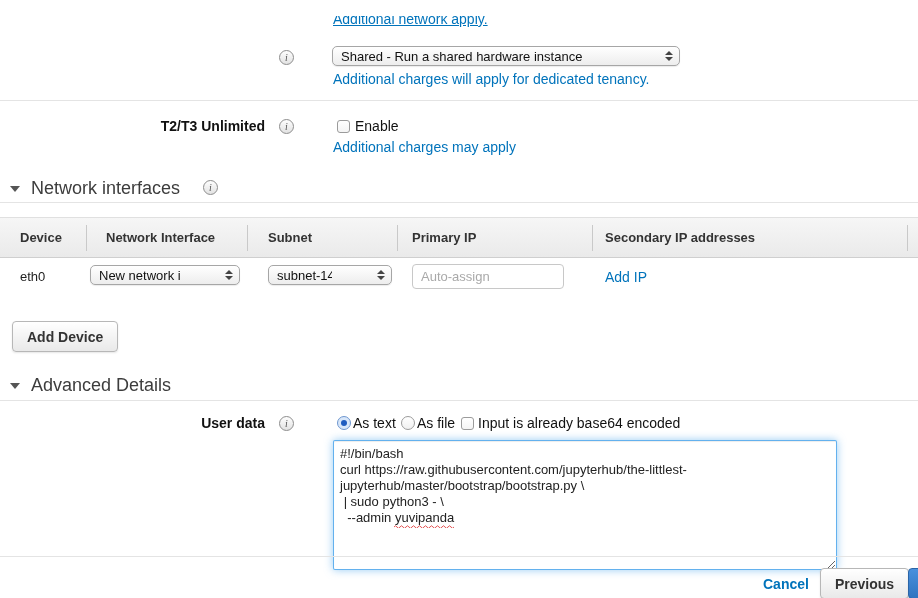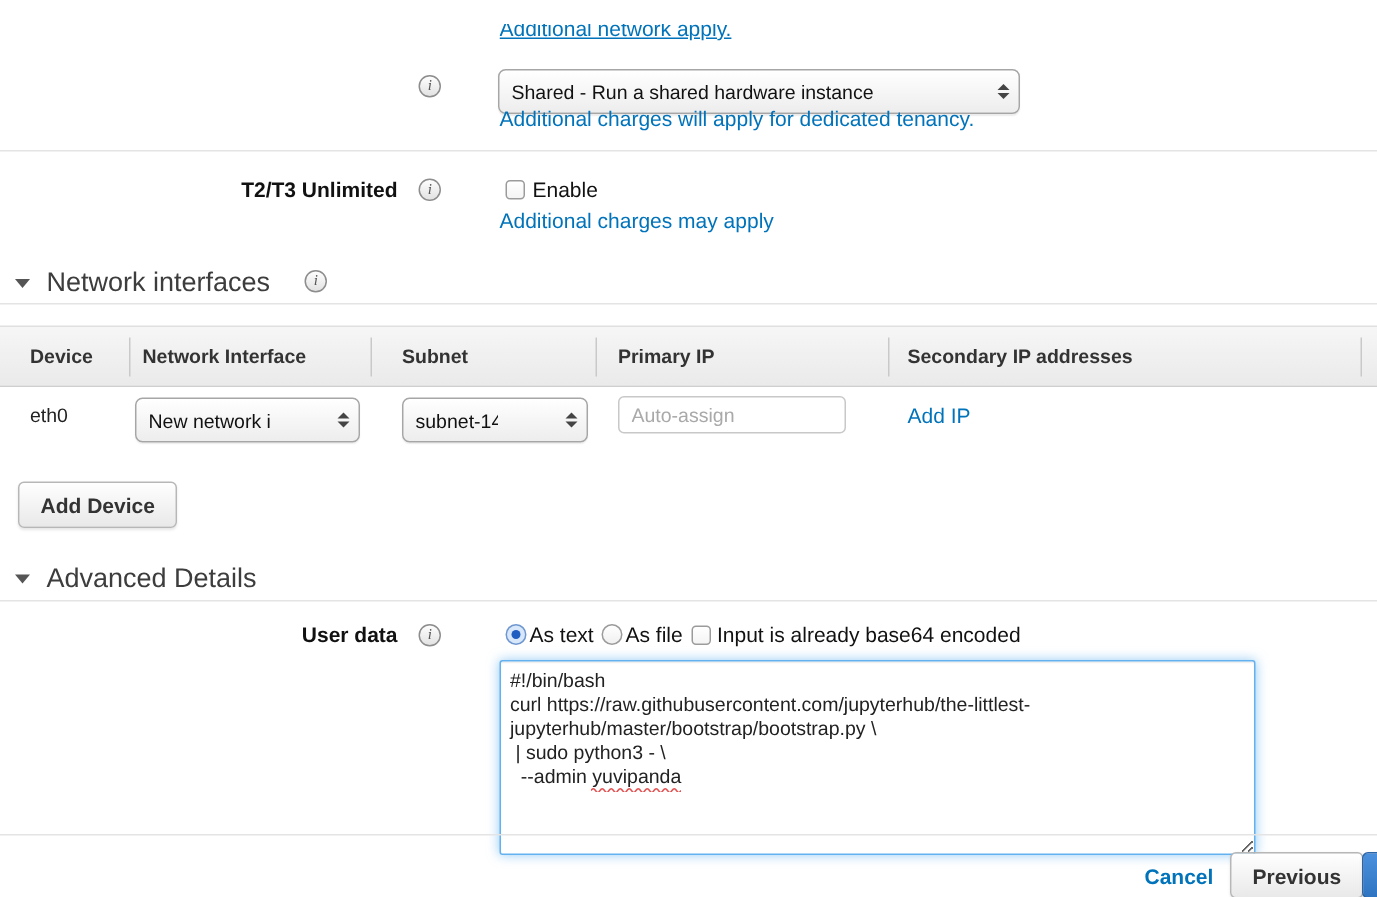--- a/index.html
+++ b/index.html
@@ -11,21 +11,21 @@
   .page-title{left:6px;top:1px;font-size:21px;color:#3d3d3d;background:#fff;z-index:3;padding-right:4px;white-space:nowrap;}
   
   .clip-wrap{left:333px;top:16px;height:14px;overflow:hidden;z-index:1;}
   .clip-wrap span{display:block;margin-top:-5px;font-size:14px;color:#0073bb;text-decoration:underline;white-space:nowrap;}
   
   .form-label{left:0;width:265px;text-align:right;font-weight:bold;font-size:14px;color:#111;}
   .info-icon{display:inline-flex;align-items:center;justify-content:center;width:15px;height:15px;border-radius:50%;
     border:1px solid #8d8d8d;background:linear-gradient(#fefefe,#e2e2e2);color:#555;font-size:10px;font-style:italic;
     font-family:"Liberation Serif",serif;box-sizing:border-box;}
   
-  .sel{box-sizing:border-box;height:30px;border:1px solid #a6a6a6;border-radius:5px;background:linear-gradient(#ffffff,#ededed);
+  .sel{box-sizing:border-box;height:20px;border:1px solid #a6a6a6;border-radius:5px;background:linear-gradient(#ffffff,#ededed);
     box-shadow:0 1px 1px rgba(0,0,0,.08);display:flex;align-items:center;padding:0 6px 0 8px;font-size:13px;color:#111;cursor:pointer;gap:39px;}
   .sel .txt{flex:1;white-space:nowrap;overflow:hidden;}
   .sel .arrows{display:flex;flex-direction:column;gap:2px;margin-left:6px;}
   .arr-up{width:0;height:0;border-left:4px solid transparent;border-right:4px solid transparent;border-bottom:4px solid #444;}
   .arr-dn{width:0;height:0;border-left:4px solid transparent;border-right:4px solid transparent;border-top:4px solid #444;}
   
   .hr{left:0;right:0;height:1px;background:#e4e4e4;}
   
   .cb{box-sizing:border-box;width:13px;height:13px;border:1px solid #9b9b9b;border-radius:3px;background:linear-gradient(#fff,#f4f4f4);cursor:pointer;}
   .radio{box-sizing:border-box;width:14px;height:14px;border:1px solid #9b9b9b;border-radius:50%;background:linear-gradient(#fff,#f0f0f0);cursor:pointer;}
@@ -83,21 +83,21 @@
   <div class="abs ctl-label" style="left:355px;top:118px;">Enable</div>
   <div class="abs link" style="left:333px;top:139px;">Additional charges may apply</div>
 
   <span class="abs tri-down" style="left:10px;top:186px;"></span>
   <div class="abs sect-title" style="left:31px;top:178px;">Network interfaces</div>
   <span class="abs info-icon" style="left:203px;top:180px;">i</span>
   <div class="abs hr" style="top:202px;"></div>
 
   <div class="abs thead">
     <span class="th" style="left:20px;">Device</span>
-    <span class="th" style="left:95px;">Network Interface</span>
+    <span class="th" style="left:106px;">Network Interface</span>
     <span class="th" style="left:268px;">Subnet</span>
     <span class="th" style="left:412px;">Primary IP</span>
     <span class="th" style="left:605px;">Secondary IP addresses</span>
     <span class="vsep" style="left:86px;"></span>
     <span class="vsep" style="left:247px;"></span>
     <span class="vsep" style="left:397px;"></span>
     <span class="vsep" style="left:592px;"></span>
     <span class="vsep" style="left:907px;"></span>
   </div>
 

